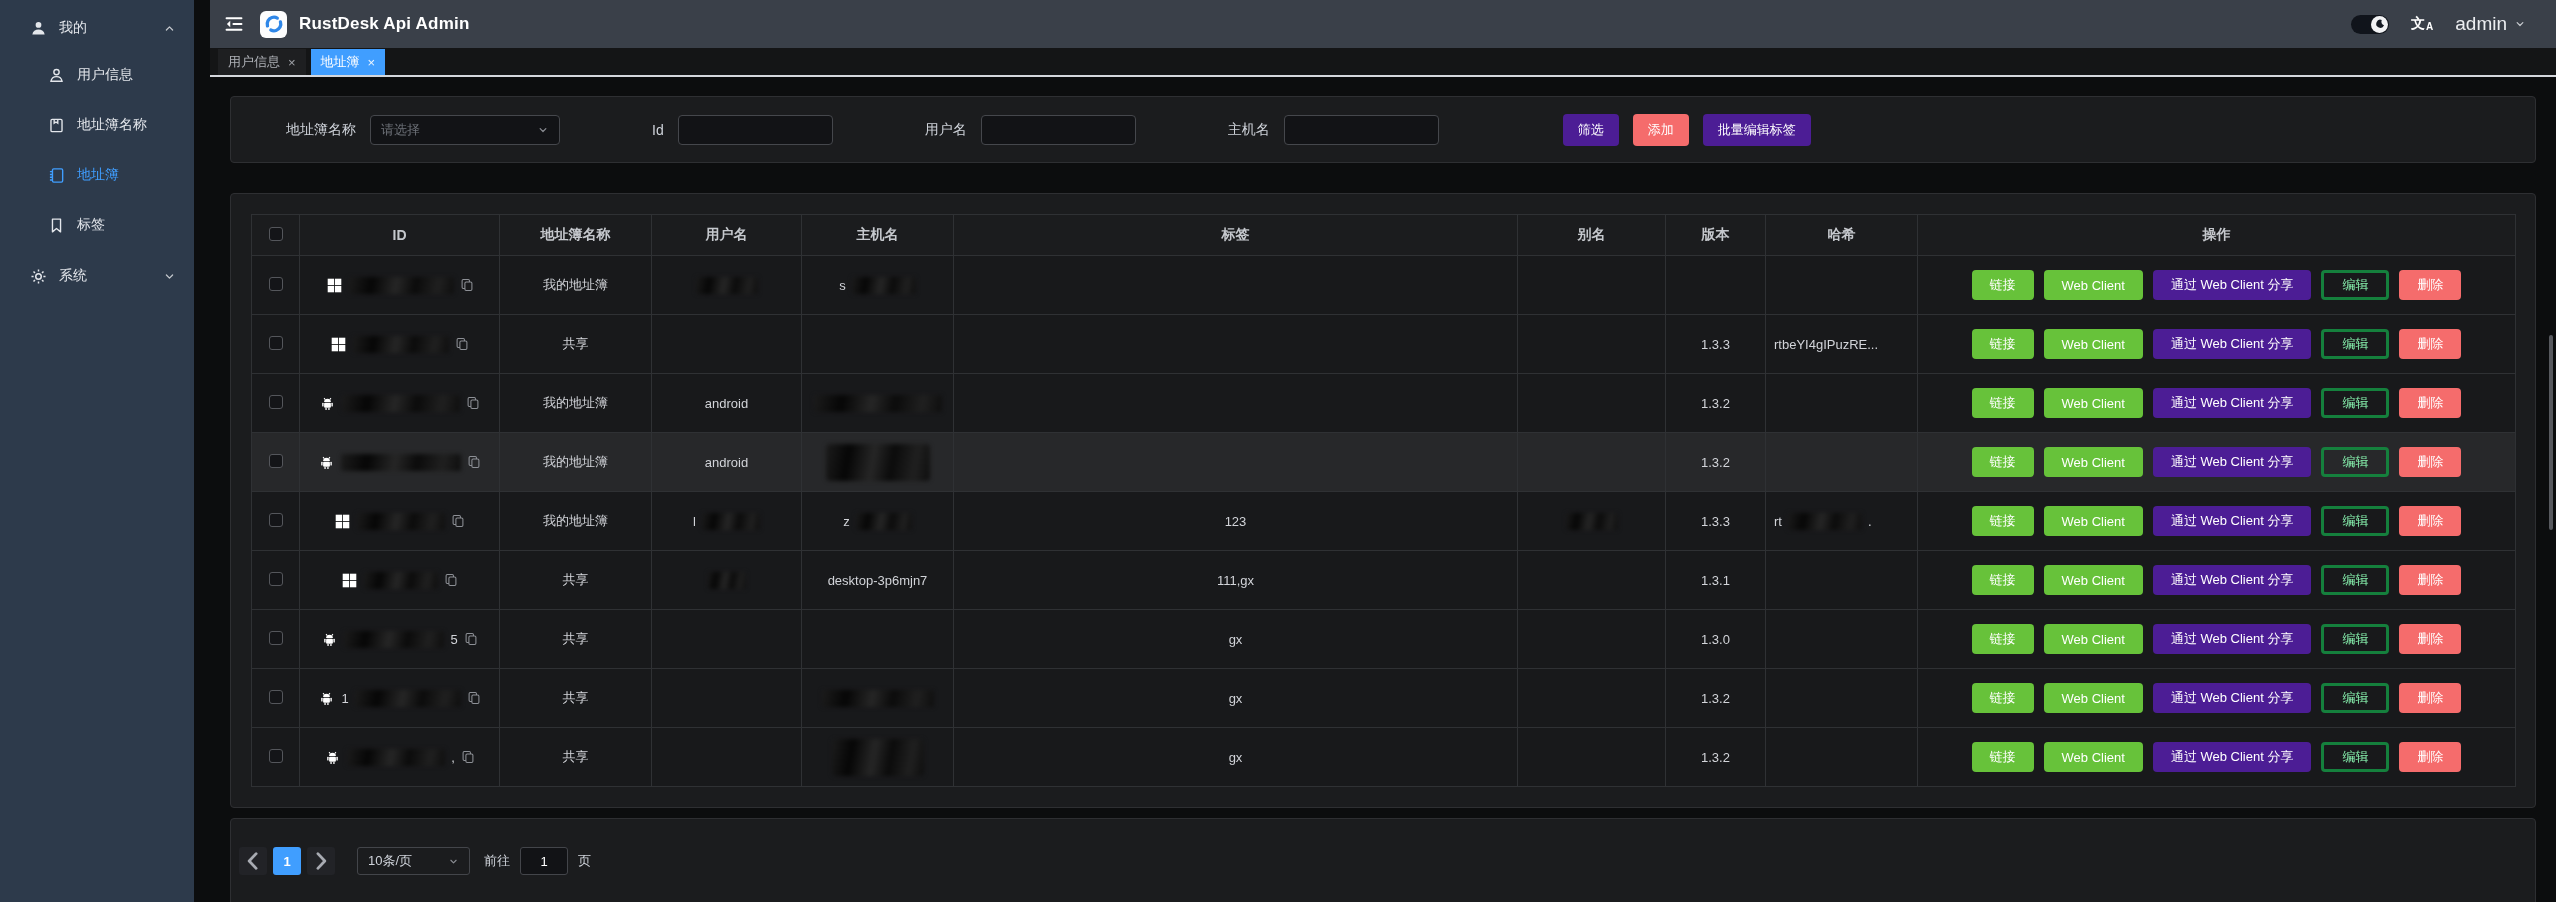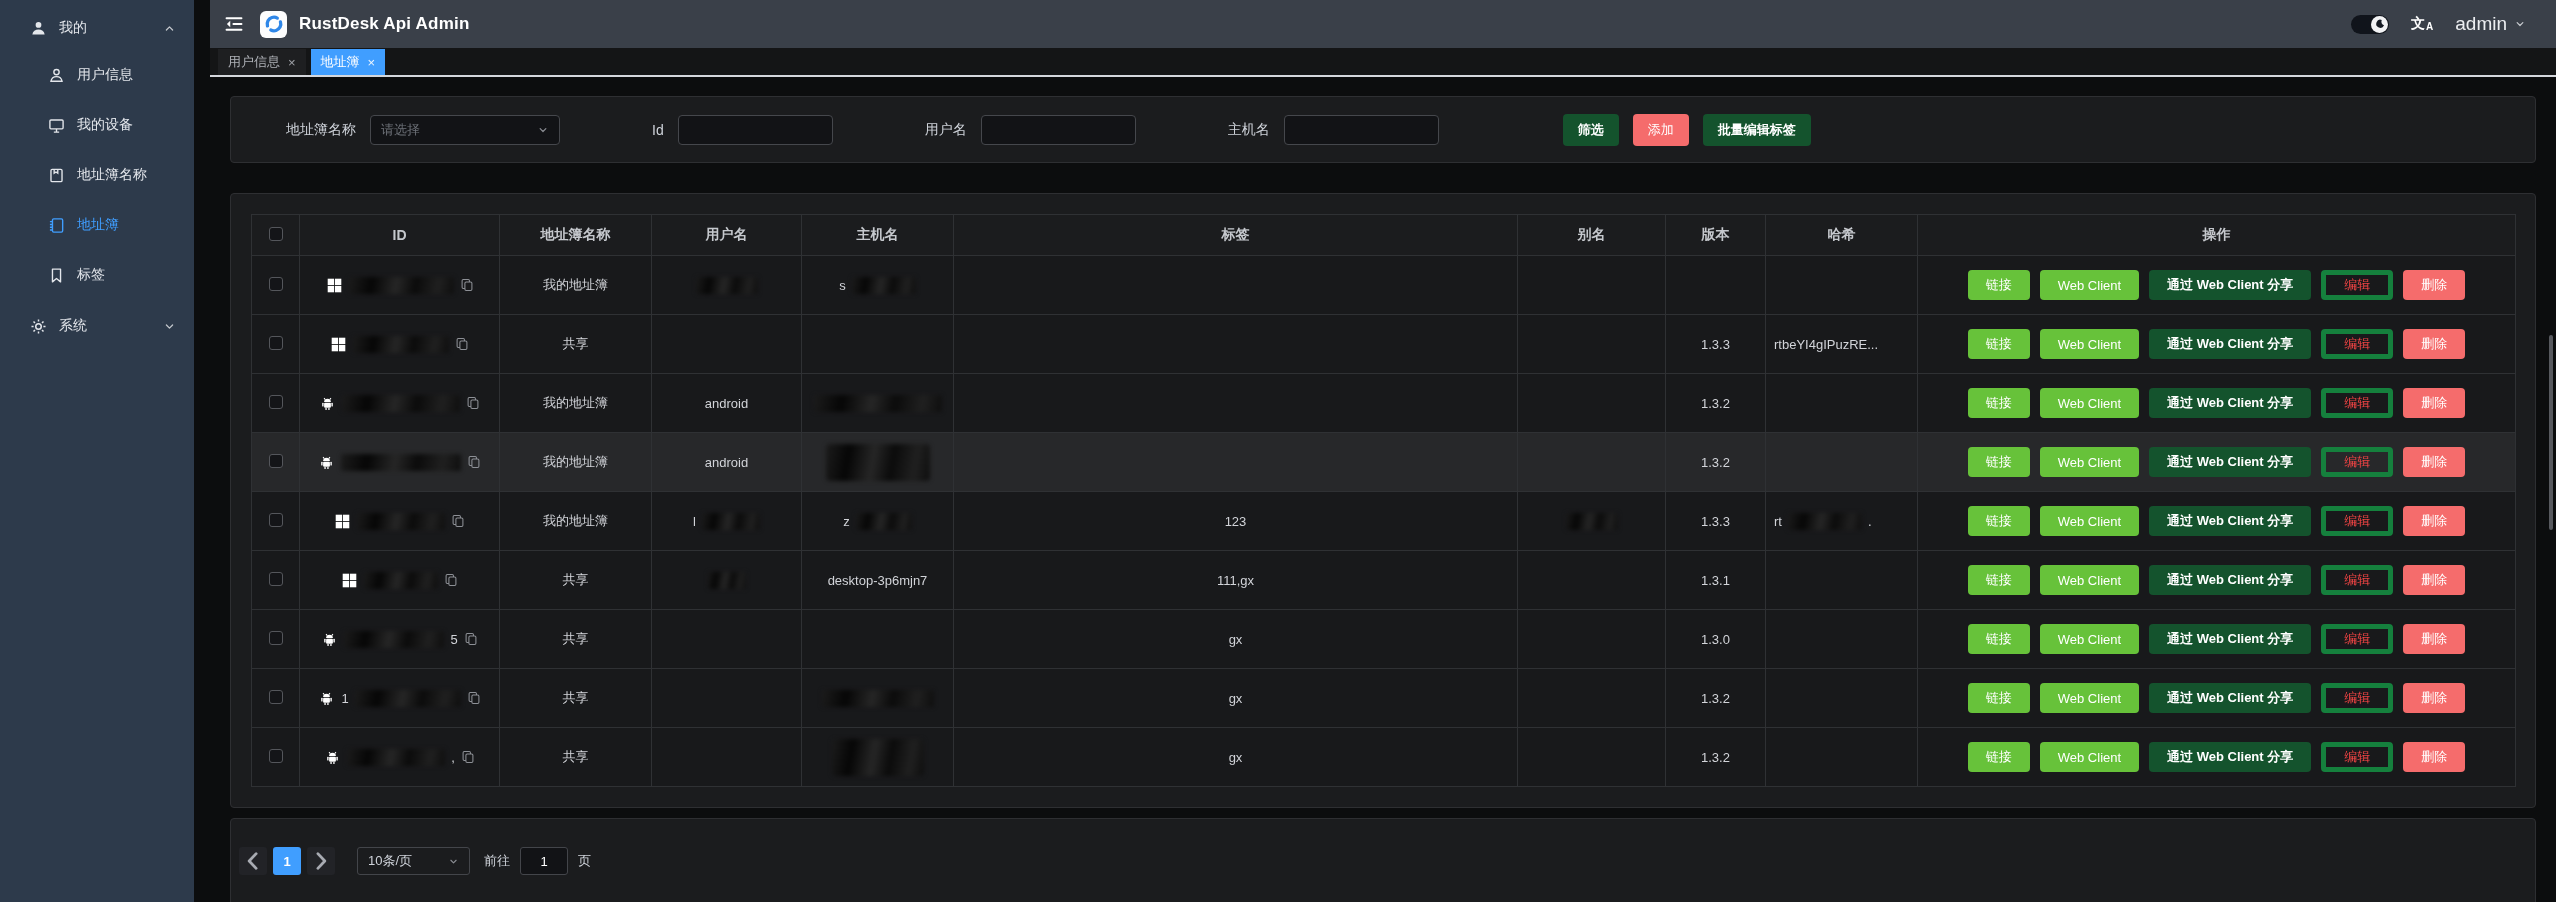--- a/index.html
+++ b/index.html
@@ -54,24 +54,24 @@
 
   .filter-card { height:67px; display:flex; align-items:center; padding:0 10px 0 55px; margin-bottom:30px; }
   .f-group { display:flex; align-items:center; margin-right:92px; }
   .f-label { font-size:14px; color:#cfd3da; margin-right:14px; white-space:nowrap; }
   .select { width:190px; height:30px; background:#121316; border:1px solid #45474c; border-radius:4px; display:flex; align-items:center; justify-content:space-between; padding:0 10px; color:#6d7178; font-size:13px; cursor:pointer; }
   .select .chev svg { width:12px; height:12px; color:#8a8d93; }
   .f-input { width:155px; height:30px; background:#121316; border:1px solid #45474c; border-radius:4px; color:#e4e6ea; font-size:13px; padding:0 10px; outline:none; font-family:inherit; }
   .f-buttons { display:flex; gap:14px; margin-left:32px; }
 
   .btn { height:32px; border:none; border-radius:4px; font-size:13px; padding:0 15px; color:#fff; cursor:pointer; font-family:inherit; white-space:nowrap; }
-  .btn.primary { background:#14532d;font-weight:bold; }
+  .btn.primary { background:#4c1d95; }
   .btn.danger  { background:#f56c6c; }
   .btn.success { background:#67c23a; }
-  .btn.plain   { background:transparent; border:5px solid #15803d; color:#ef4444; }
+  .btn.plain   { background:transparent; border:3px solid #15803d; color:#86efac; }
   .btn.sm { height:30px; padding:0 18px; }
 
   
   .table-card { padding:20px; height:615px; margin-bottom:10px; }
   table { width:100%; border-collapse:collapse; table-layout:fixed; }
   th,td { border:1px solid #2f3134; text-align:center; font-size:13px; color:#d2d4d9; overflow:hidden; }
   thead th { height:41px; font-size:14px; font-weight:600; color:#c5c8cd; background:#1b1c1e; }
   tbody td { height:59px; background:#18191b; }
   tr.hl td { background:#27282a; }
   .cellflex { display:flex; align-items:center; justify-content:center; gap:6px; }
@@ -122,31 +122,20 @@
       <div class="s-item s-sub">
         <span class="icon">
           <svg viewBox="0 0 16 16">
             <g fill="none" stroke="currentColor" stroke-width="1.3">
               <circle cx="8" cy="4.8" r="2.5"></circle>
               <path d="M2.8 13.4c.5-2.8 2.6-4.3 5.2-4.3s4.7 1.5 5.2 4.3z"></path>
             </g>
           </svg>
         </span>
         <span class="s-label">用户信息</span>
-      </div>
-      <div class="s-item s-sub">
-        <span class="icon">
-          <svg viewBox="0 0 16 16">
-            <g fill="none" stroke="currentColor" stroke-width="1.3">
-              <rect x="1.8" y="2.8" width="12.4" height="8.4" rx="1"></rect>
-              <path d="M5.5 14.2h5M8 11.2v3"></path>
-            </g>
-          </svg>
-        </span>
-        <span class="s-label">我的设备</span>
       </div>
       <div class="s-item s-sub">
         <span class="icon">
           <svg viewBox="0 0 16 16">
             <g fill="none" stroke="currentColor" stroke-width="1.3">
               <rect x="2.8" y="2.2" width="10.4" height="11.6" rx="1.2"></rect>
               <path d="M5.8 2.2v3.6l1.7-1.1 1.7 1.1V2.2"></path>
             </g>
           </svg>
         </span>

